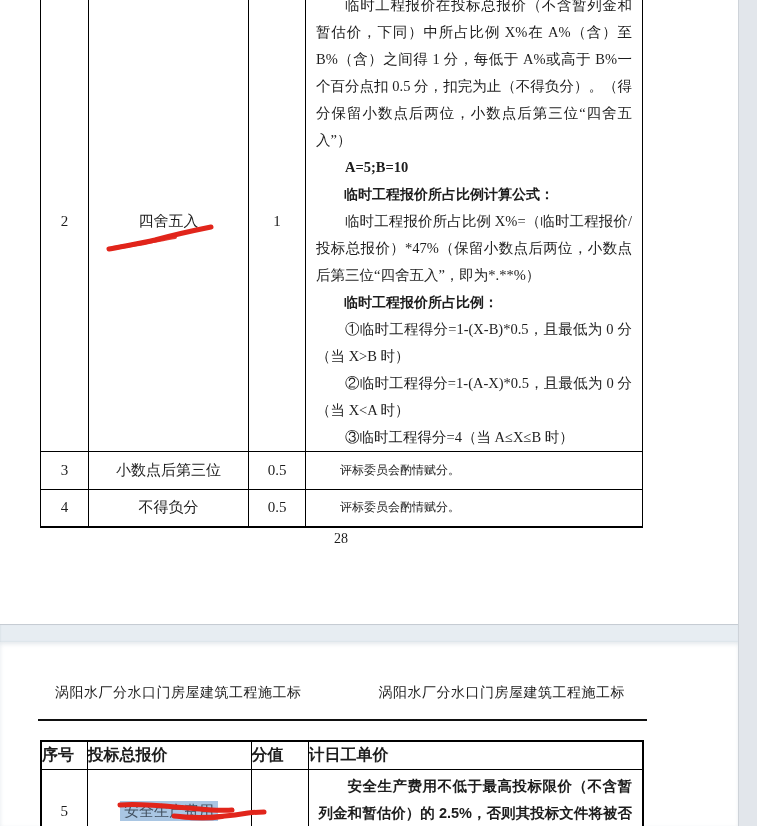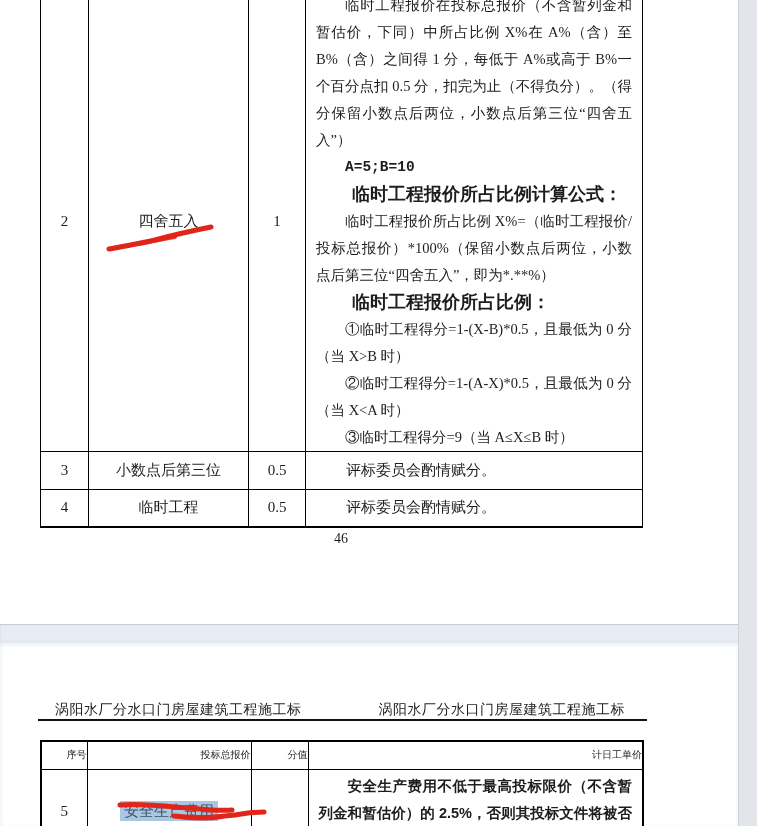--- a/index.html
+++ b/index.html
@@ -28,37 +28,37 @@
   .t1{left:40px; top:-8px; width:602px; border-top:none;}
   .t1 tr.first td{border-top:none;}
   .t1 tr.last td{border-bottom:2px solid #000;}
   .t2{left:40px; top:98px; width:602px; border:2px solid #000;}
 
   td.c-no, td.c-score{text-align:center; vertical-align:middle; font-size:15px;}
   td.c-el{text-align:center; vertical-align:middle; font-size:15px; position:relative;}
   td.c-crit{vertical-align:top; position:relative;}
   td.c-crit .crit-inner{padding:0 10px;}
   .crit-inner p{margin:0; line-height:27px; font-size:14.5px; text-align:justify; text-indent:2em;}
-  .crit-inner p.bserif{font-weight:bold;font-family:Liberation Mono, monospace;}
-  .crit-inner p.hei{font-weight:bold; font-family:"Liberation Sans", sans-serif; font-size:18px;}
+  .crit-inner p.bserif{font-weight:bold;}
+  .crit-inner p.hei{font-weight:bold; font-family:"Liberation Sans", sans-serif; font-size:14px;}
   td.c-crit.simple{vertical-align:middle;}
-  td.c-crit.simple .line{padding:0 10px; text-indent:2em; font-size:15px;}
+  td.c-crit.simple .line{padding:0 10px; text-indent:2em; font-size:12px;}
 
   .t2 th{
-    font-family:"Liberation Sans", sans-serif; font-weight:normal; font-size:10px;
-    text-align:right; vertical-align:middle; border-bottom:2px solid #000;
+    font-family:"Liberation Sans", sans-serif; font-weight:bold; font-size:16px;
+    text-align:left; vertical-align:middle; border-bottom:2px solid #000;
   }
   .t2 td.c-crit.bold15 .crit-inner p{
     font-family:"Liberation Sans", sans-serif; font-weight:bold; font-size:14.5px; line-height:27px;
   }
   .sel-highlight{background:#a9c6e3; color:#41505f; padding:2px 4px;}
 
   
   .pageno{position:absolute; left:40px; top:531px; width:602px; text-align:center; font-size:14px;}
-  .doc-header span{position:absolute; top:59px; font-size:14px; letter-spacing:0.5px; white-space:nowrap;}
+  .doc-header span{position:absolute; top:42px; font-size:14px; letter-spacing:0.5px; white-space:nowrap;}
   .doc-header .hl{left:55px;}
   .doc-header .hr{right:114px;}
   .header-rule{position:absolute; left:38px; top:77px; width:609px; border-top:2px solid #111;}
 
   
   .scribble{position:absolute; pointer-events:none;}
   .scrib1{left:16px; top:230px; width:112px; height:32px;}
   .scrib2{left:114px; top:158px; width:154px; height:22px; z-index:5;}
 </style>
 </head>
@@ -84,48 +84,48 @@
             <path d="M4,27 C18,24 34,22 50,18 C68,13 86,9 106,5" fill="none" stroke="#e1251b" stroke-width="5" stroke-linecap="round"></path>
             <path d="M8,26 C28,23 48,19 70,15" fill="none" stroke="#e1251b" stroke-width="4" stroke-linecap="round" opacity="0.9"></path>
           </svg>
         </td>
         <td class="c-score">1</td>
         <td class="c-crit">
           <div class="crit-inner">
             <p>临时工程报价在投标总报价（不含暂列金和暂估价，下同）中所占比例 X%在 A%（含）至 B%（含）之间得 1 分，每低于 A%或高于 B%一个百分点扣 0.5 分，扣完为止（不得负分）。（得分保留小数点后两位，小数点后第三位“四舍五入”）</p>
             <p class="bserif">A=5;B=10</p>
             <p class="hei">临时工程报价所占比例计算公式：</p>
-            <p>临时工程报价所占比例 X%=（临时工程报价/投标总报价）*100%（保留小数点后两位，小数点后第三位“四舍五入”，即为*.**%）</p>
+            <p>临时工程报价所占比例 X%=（临时工程报价/投标总报价）*47%（保留小数点后两位，小数点后第三位“四舍五入”，即为*.**%）</p>
             <p class="hei">临时工程报价所占比例：</p>
             <p>①临时工程得分=1-(X-B)*0.5，且最低为 0 分（当 X&gt;B 时）</p>
             <p>②临时工程得分=1-(A-X)*0.5，且最低为 0 分（当 X&lt;A 时）</p>
-            <p>③临时工程得分=9（当 A≤X≤B 时）</p>
+            <p>③临时工程得分=4（当 A≤X≤B 时）</p>
           </div>
         </td>
       </tr>
       <tr style="height:38px">
         <td class="c-no">3</td>
         <td class="c-el">小数点后第三位</td>
         <td class="c-score">0.5</td>
         <td class="c-crit simple">
           <div class="line">评标委员会酌情赋分。</div>
         </td>
       </tr>
       <tr class="last" style="height:37px">
         <td class="c-no">4</td>
-        <td class="c-el">临时工程</td>
+        <td class="c-el">不得负分</td>
         <td class="c-score">0.5</td>
         <td class="c-crit simple">
           <div class="line">评标委员会酌情赋分。</div>
         </td>
       </tr>
     </tbody>
       </table>
 
-    <div class="pageno">46</div>
+    <div class="pageno">28</div>
   </div>
 
   <div class="page-gap"></div>
 
   <div class="page page2">
 
     <div class="doc-header">
       <span class="hl">涡阳水厂分水口门房屋建筑工程施工标</span>
       <span class="hr">涡阳水厂分水口门房屋建筑工程施工标</span>
     </div>

